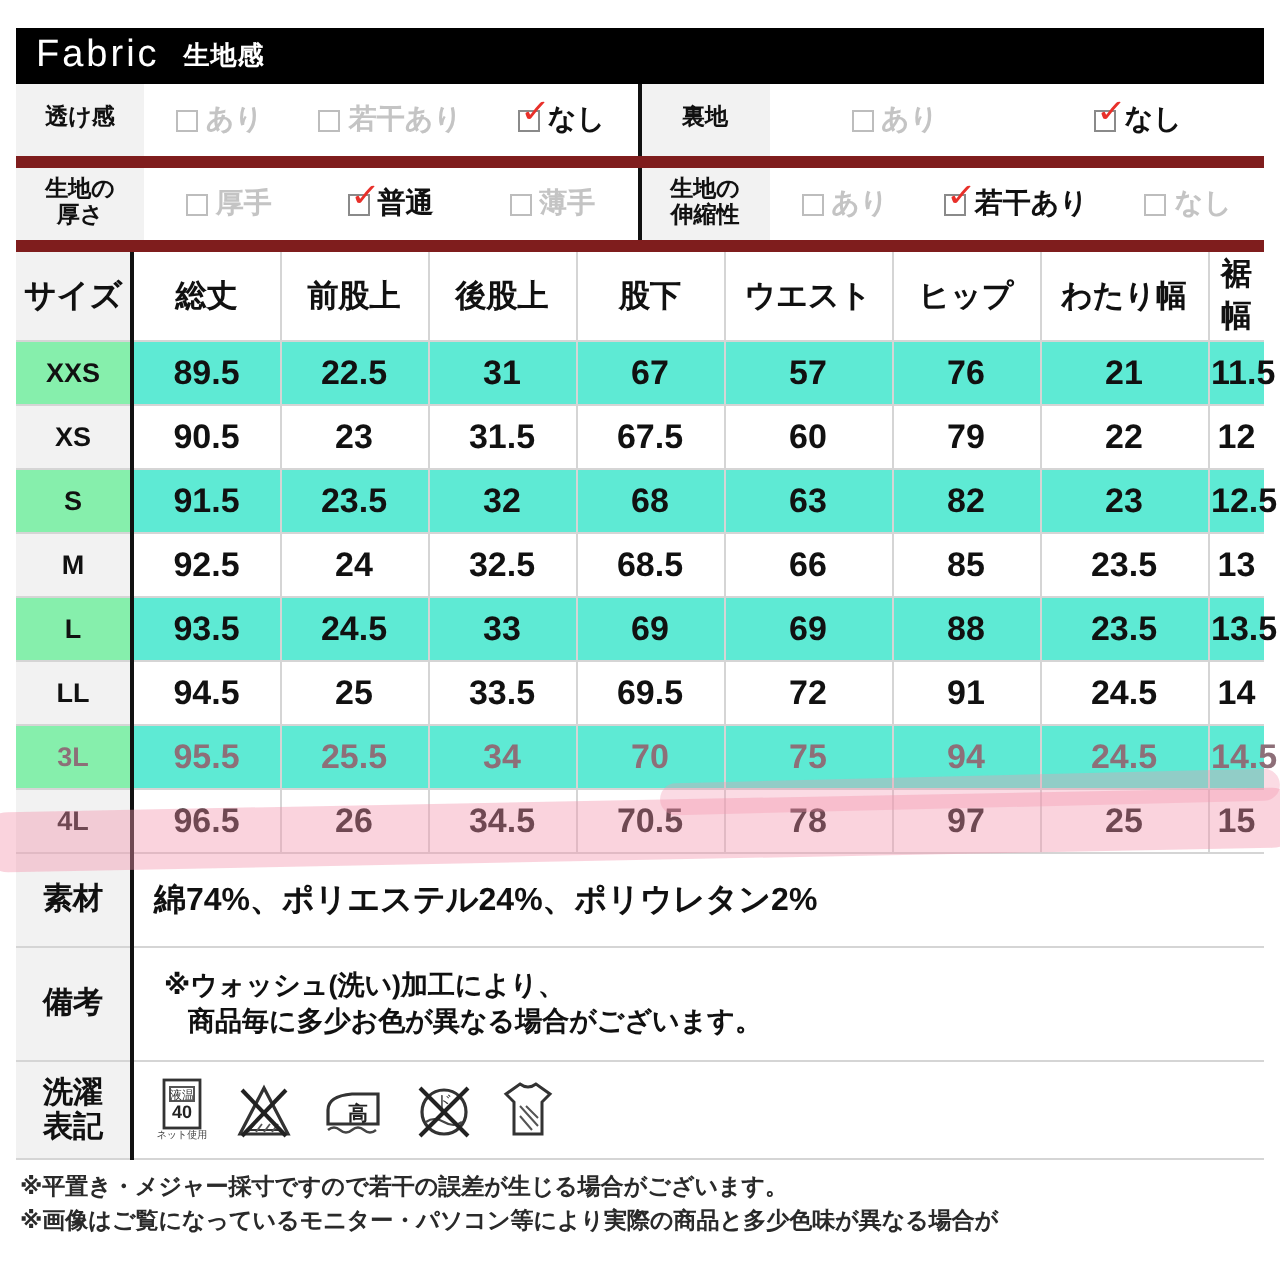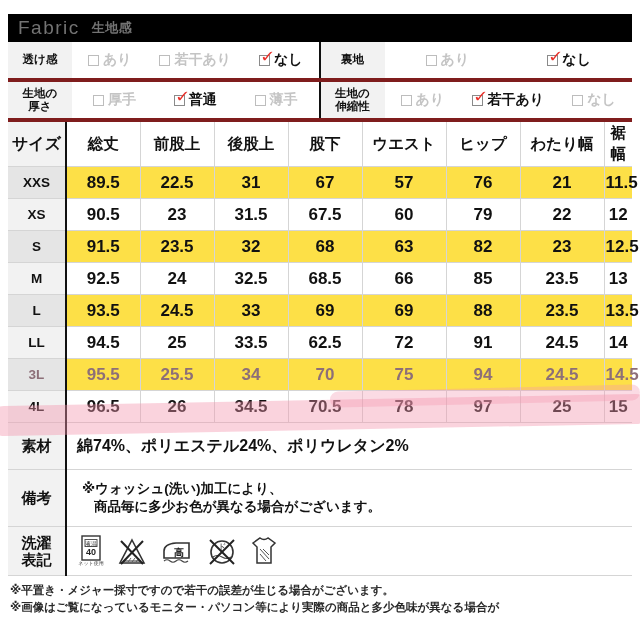--- a/index.html
+++ b/index.html
@@ -18,21 +18,21 @@
     position: relative;
     width: 640px;
     height: 640px;
     box-sizing: border-box;
     padding: 0 8px;
   }
 
   
   .bar {
     background: #000000;
-    color: #737373;
+    color: #ffffff;
     height: 28px;
     display: flex;
     align-items: center;
     padding-left: 10px;
     letter-spacing: .5px;
   }
   .bar .latin {
     font-size: 19px;
     font-weight: 400;
     letter-spacing: 1.5px;
@@ -46,21 +46,21 @@
   #fabric-bar { margin-top: 14px; }
   #size-bar { margin-top: 14px; }
 
   
   table.grid {
     border-collapse: collapse;
     width: 100%;
     table-layout: fixed;
   }
   .fabric-tbl td {
-    border-bottom: 4px solid #7f1d1d;
+    border-bottom: 6px solid #7f1d1d;
     height: 34px;
     vertical-align: middle;
   }
   .fab-label {
     background: #f2f2f2;
     width: 62px;
     font-size: 11.5px;
     font-weight: 700;
     text-align: center;
     line-height: 1.15;
@@ -129,22 +129,22 @@
     width: 58px;
     font-size: 13.5px;
     border-right: 2px solid #111;
   }
   .size-tbl thead th {
     font-size: 15.5px;
     background: #ffffff;
     height: 31px;
   }
   .size-tbl thead th.hdr-size { font-size: 16px; }
-  .size-tbl tbody tr.alt td { background: #fde047; }
-  .size-tbl tbody tr.alt td.cell-size { background: #e5e5e5; }
+  .size-tbl tbody tr.alt td { background: #5eead4; }
+  .size-tbl tbody tr.alt td.cell-size { background: #86efac; }
 
   
   .info-tbl {
     border-collapse: collapse;
     width: 100%;
     table-layout: fixed;
   }
   .info-tbl td {
     border-bottom: 1px solid #d5d5d5;
     vertical-align: middle;
@@ -395,21 +395,21 @@
           <td>69</td>
           <td>88</td>
           <td>23.5</td>
           <td>13.5</td>
         </tr>
         <tr>
           <td class="cell-size">LL</td>
           <td>94.5</td>
           <td>25</td>
           <td>33.5</td>
-          <td>62.5</td>
+          <td>69.5</td>
           <td>72</td>
           <td>91</td>
           <td>24.5</td>
           <td>14</td>
         </tr>
         <tr class="alt hl-row-text">
           <td class="cell-size">3L</td>
           <td>95.5</td>
           <td>25.5</td>
           <td>34</td>

